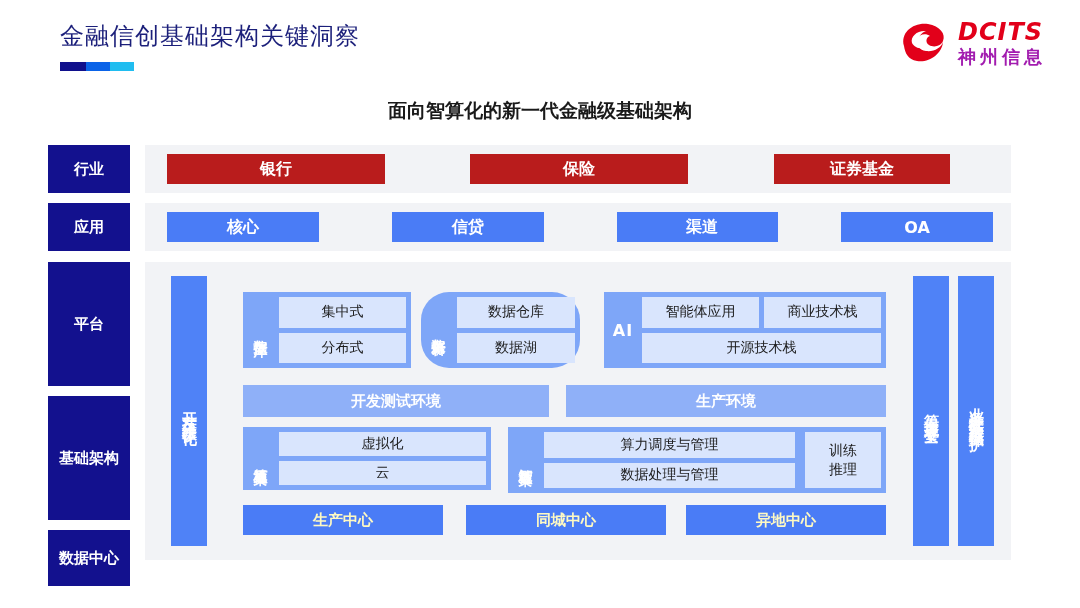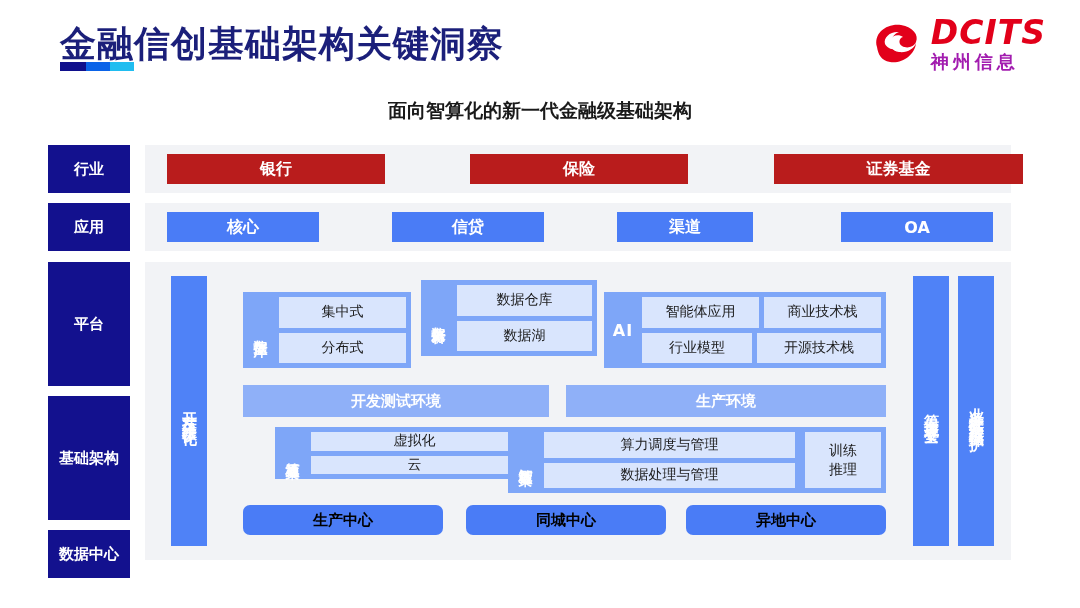--- a/index.html
+++ b/index.html
@@ -4,31 +4,31 @@
 <style>
   html,body{margin:0;padding:0;}
   body{
     width:1080px;height:608px;overflow:hidden;position:relative;
     background:#ffffff;
     font-family:"DejaVu Sans","Liberation Sans",sans-serif;
   }
   .deco{position:absolute;right:0;bottom:0;width:300px;height:220px;overflow:hidden;pointer-events:none;}
 
   .header{position:absolute;left:0;top:0;width:1080px;height:92px;}
-  .title{position:absolute;left:60px;top:20px;font-size:36px;font-weight:bold;color:#1b1f7a;letter-spacing:1px;text-align:center;}
+  .title{position:absolute;left:60px;top:20px;font-size:24px;font-weight:normal;color:#1b1f7a;letter-spacing:1px;text-align:center;}
   .ulbar{position:absolute;left:60px;top:62px;width:74px;height:9px;display:flex;}
   .ulbar span{display:block;height:100%;}
   .ulbar .u1{width:26px;background:#10108c;}
   .ulbar .u2{width:24px;background:#0a63e8;}
   .ulbar .u3{width:24px;background:#20bdf0;}
 
   .logo{position:absolute;right:34px;top:16px;display:flex;align-items:center;gap:8px;}
   .logo .mark{width:54px;height:54px;flex:0 0 auto;}
   .logo .txt{display:flex;flex-direction:column;line-height:1;}
-  .logo .en{font-size:33px;font-weight:bold;color:#e2001a;letter-spacing:1px;font-style:italic;}
+  .logo .en{font-size:24px;font-weight:bold;color:#e2001a;letter-spacing:1px;font-style:italic;}
   .logo .cn{font-size:18px;font-weight:bold;color:#a21caf;letter-spacing:4px;margin-top:4px;}
 
   .subtitle{position:absolute;left:0;top:98px;width:1080px;text-align:center;font-size:19px;font-weight:bold;color:#1a1a1a;}
 
   
   .rowlbl{position:absolute;background:#13118e;color:#fff;font-size:15px;font-weight:bold;
           display:flex;align-items:center;justify-content:center;}
   .band{position:absolute;background:#f2f3f6;}
   .chip{position:absolute;display:flex;align-items:center;justify-content:center;
         color:#fff;font-weight:bold;font-size:16px;}
@@ -42,22 +42,22 @@
   .grp{position:absolute;background:#7ea6f8;display:flex;align-items:stretch;padding:5px;box-sizing:border-box;}
   .grp > .glbl{writing-mode:vertical-rl;color:#fff;font-weight:bold;font-size:14px;
         display:flex;align-items:center;justify-content:center;letter-spacing:1px;flex:0 0 auto;width:26px;}
   .grp > .glbl.h{writing-mode:horizontal-tb;font-size:16px;width:28px;}
   .grp .gcol{flex:1 1 auto;display:flex;flex-direction:column;gap:5px;margin-left:5px;}
   .grp .grow{flex:1 1 auto;display:flex;gap:5px;}
   .cell{flex:1 1 auto;background:#d9e5fd;display:flex;align-items:center;justify-content:center;
         color:#1c1c1c;font-size:14px;}
   .wide{position:absolute;background:#8fb0f8;color:#fff;font-weight:bold;font-size:15px;
         display:flex;align-items:center;justify-content:center;}
-  .dc{position:absolute;background:#4a7cf6;color:#000000;font-weight:bold;font-size:15px;
-      display:flex;align-items:center;justify-content:center;border-radius:7px;}
+  .dc{position:absolute;background:#4a7cf6;color:#fef9c3;font-weight:bold;font-size:15px;
+      display:flex;align-items:center;justify-content:center;}
   .twoline{flex-direction:column;line-height:1.35;}
 </style>
 </head>
 <body>
 
 <div class="deco">
   
 </div>
 
 <div class="header">
@@ -83,74 +83,73 @@
     </span>
   </div>
 </div>
 
 <div class="subtitle">面向智算化的新一代金融级基础架构</div>
 
 <div class="band" style="left:145px;top:145px;width:866px;height:48px;"></div>
 <div class="rowlbl" style="left:48px;top:145px;width:82px;height:48px;">行业</div>
 <div class="chip ind" style="left:167px;top:154px;width:218px;height:30px;">银行</div>
 <div class="chip ind" style="left:470px;top:154px;width:218px;height:30px;">保险</div>
-<div class="chip ind" style="left:774px;top:154px;width:249px;height:30px;">证券基金</div>
+<div class="chip ind" style="left:774px;top:154px;width:176px;height:30px;">证券基金</div>
 
 <div class="band" style="left:145px;top:203px;width:866px;height:48px;"></div>
 <div class="rowlbl" style="left:48px;top:203px;width:82px;height:48px;">应用</div>
 <div class="chip app" style="left:167px;top:212px;width:152px;height:30px;">核心</div>
 <div class="chip app" style="left:392px;top:212px;width:152px;height:30px;">信贷</div>
-<div class="chip app" style="left:617px;top:212px;width:136px;height:30px;">渠道</div>
+<div class="chip app" style="left:617px;top:212px;width:152px;height:30px;padding-left:9px;">渠道</div>
 <div class="chip app" style="left:841px;top:212px;width:152px;height:30px;">OA</div>
 
 <div class="rowlbl" style="left:48px;top:262px;width:82px;height:124px;">平台</div>
 <div class="rowlbl" style="left:48px;top:396px;width:82px;height:124px;">基础架构</div>
-<div class="rowlbl" style="left:48px;top:530px;width:82px;height:48px;">数据中心</div>
+<div class="rowlbl" style="left:48px;top:530px;width:82px;height:56px;">数据中心</div>
 
 <div class="panel"></div>
 
 <div class="vbar" style="left:171px;top:276px;width:36px;height:270px;">开发运维一体化</div>
 
 <div class="vbar" style="left:913px;top:276px;width:36px;height:270px;">等保合规安全</div>
 <div class="vbar" style="left:958px;top:276px;width:36px;height:270px;">业务连续性及数据保护</div>
 
 <div class="grp" style="left:243px;top:292px;width:168px;height:76px;">
   <span class="glbl">数据库</span>
   <span class="gcol">
     <span class="cell">集中式</span>
     <span class="cell">分布式</span>
   </span>
 </div>
 
-<div class="grp" style="left:421px;top:280px;width:176px;height:76px;">
+<div class="grp" style="left:421px;top:292px;width:159px;height:76px;border-radius:28px;">
   <span class="glbl">数据分析</span>
   <span class="gcol">
     <span class="cell">数据仓库</span>
     <span class="cell">数据湖</span>
   </span>
 </div>
 
 <div class="grp" style="left:604px;top:292px;width:282px;height:76px;">
   <span class="glbl h">AI</span>
   <span class="gcol">
     <span class="grow">
       <span class="cell">智能体应用</span>
       <span class="cell">商业技术栈</span>
     </span>
     <span class="grow">
-      <span class="cell">行业模型</span>
       <span class="cell">开源技术栈</span>
     </span>
   </span>
 </div>
 
 <div class="wide" style="left:243px;top:385px;width:306px;height:32px;">开发测试环境</div>
 <div class="wide" style="left:566px;top:385px;width:320px;height:32px;">生产环境</div>
 
-<div class="grp" style="left:243px;top:427px;width:248px;height:52px;margin-left:32px;">
+<div class="grp" style="left:243px;top:427px;width:248px;height:63px;">
   <span class="glbl">通算框架</span>
   <span class="gcol">
     <span class="cell">虚拟化</span>
     <span class="cell">云</span>
   </span>
 </div>
 
 <div class="grp" style="left:508px;top:427px;width:378px;height:66px;">
   <span class="glbl">智算框架</span>
   <span class="gcol" style="flex-direction:row;">

